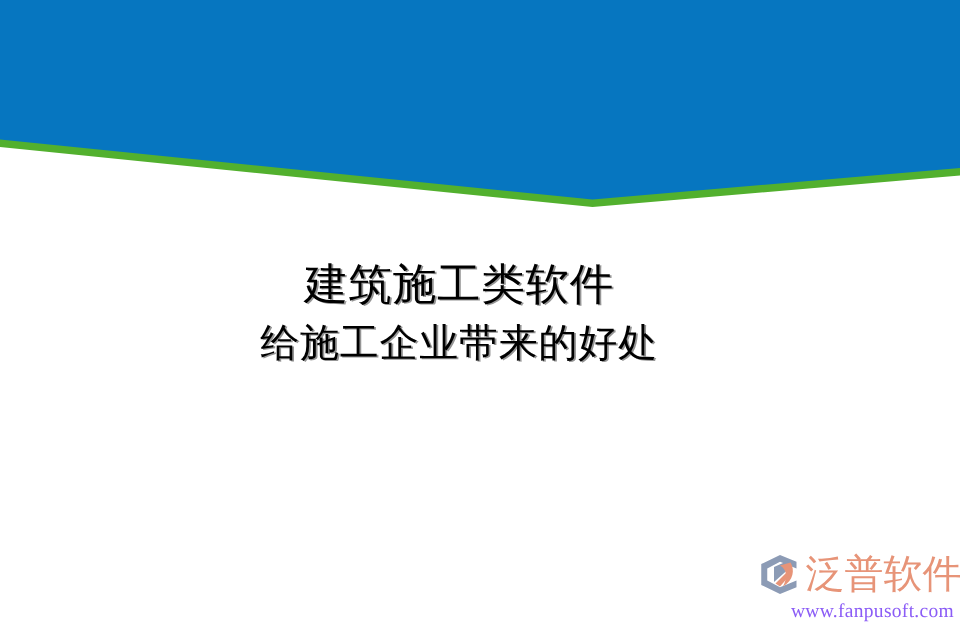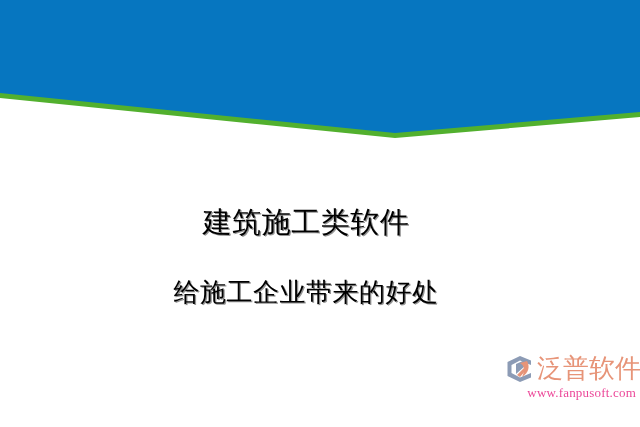--- a/index.html
+++ b/index.html
@@ -37,36 +37,35 @@
     text-align: center;
   }
   .title-line {
     display: block;
     color: #000000;
     font-family: "Liberation Serif", "DejaVu Serif", serif;
     font-weight: 400;
     letter-spacing: 0.5px;
     text-shadow: 1.2px 1.2px 0 rgba(130,130,130,0.85);
     white-space: nowrap;
-    margin-top: 32px;
   }
   #title-line-1 {
     font-size: 29px;
     line-height: 36px;
   }
   #title-line-2 {
     font-size: 26px;
     line-height: 41px;
   }
 
   
   #logo {
     position: absolute;
     left: 505px;
-    top: 352px;
+    top: 366px;
     width: 132px;
     height: 50px;
   }
   #logo-row {
     display: flex;
     align-items: center;
     height: 33px;
   }
   #logo-mark {
     width: 30px;
@@ -79,21 +78,21 @@
     font-size: 26px;
     line-height: 30px;
     color: #E79478;
     letter-spacing: 0px;
     white-space: nowrap;
   }
   #logo-url {
     font-family: "Liberation Serif", "DejaVu Serif", serif;
     font-size: 13px;
     line-height: 15px;
-    color: #ec4899;
+    color: #8b5cf6;
     letter-spacing: 0.2px;
     text-align: right;
     white-space: nowrap;
     padding-right: 1px;
   }
 </style>
 </head>
 <body>
 
 <div id="slide">

